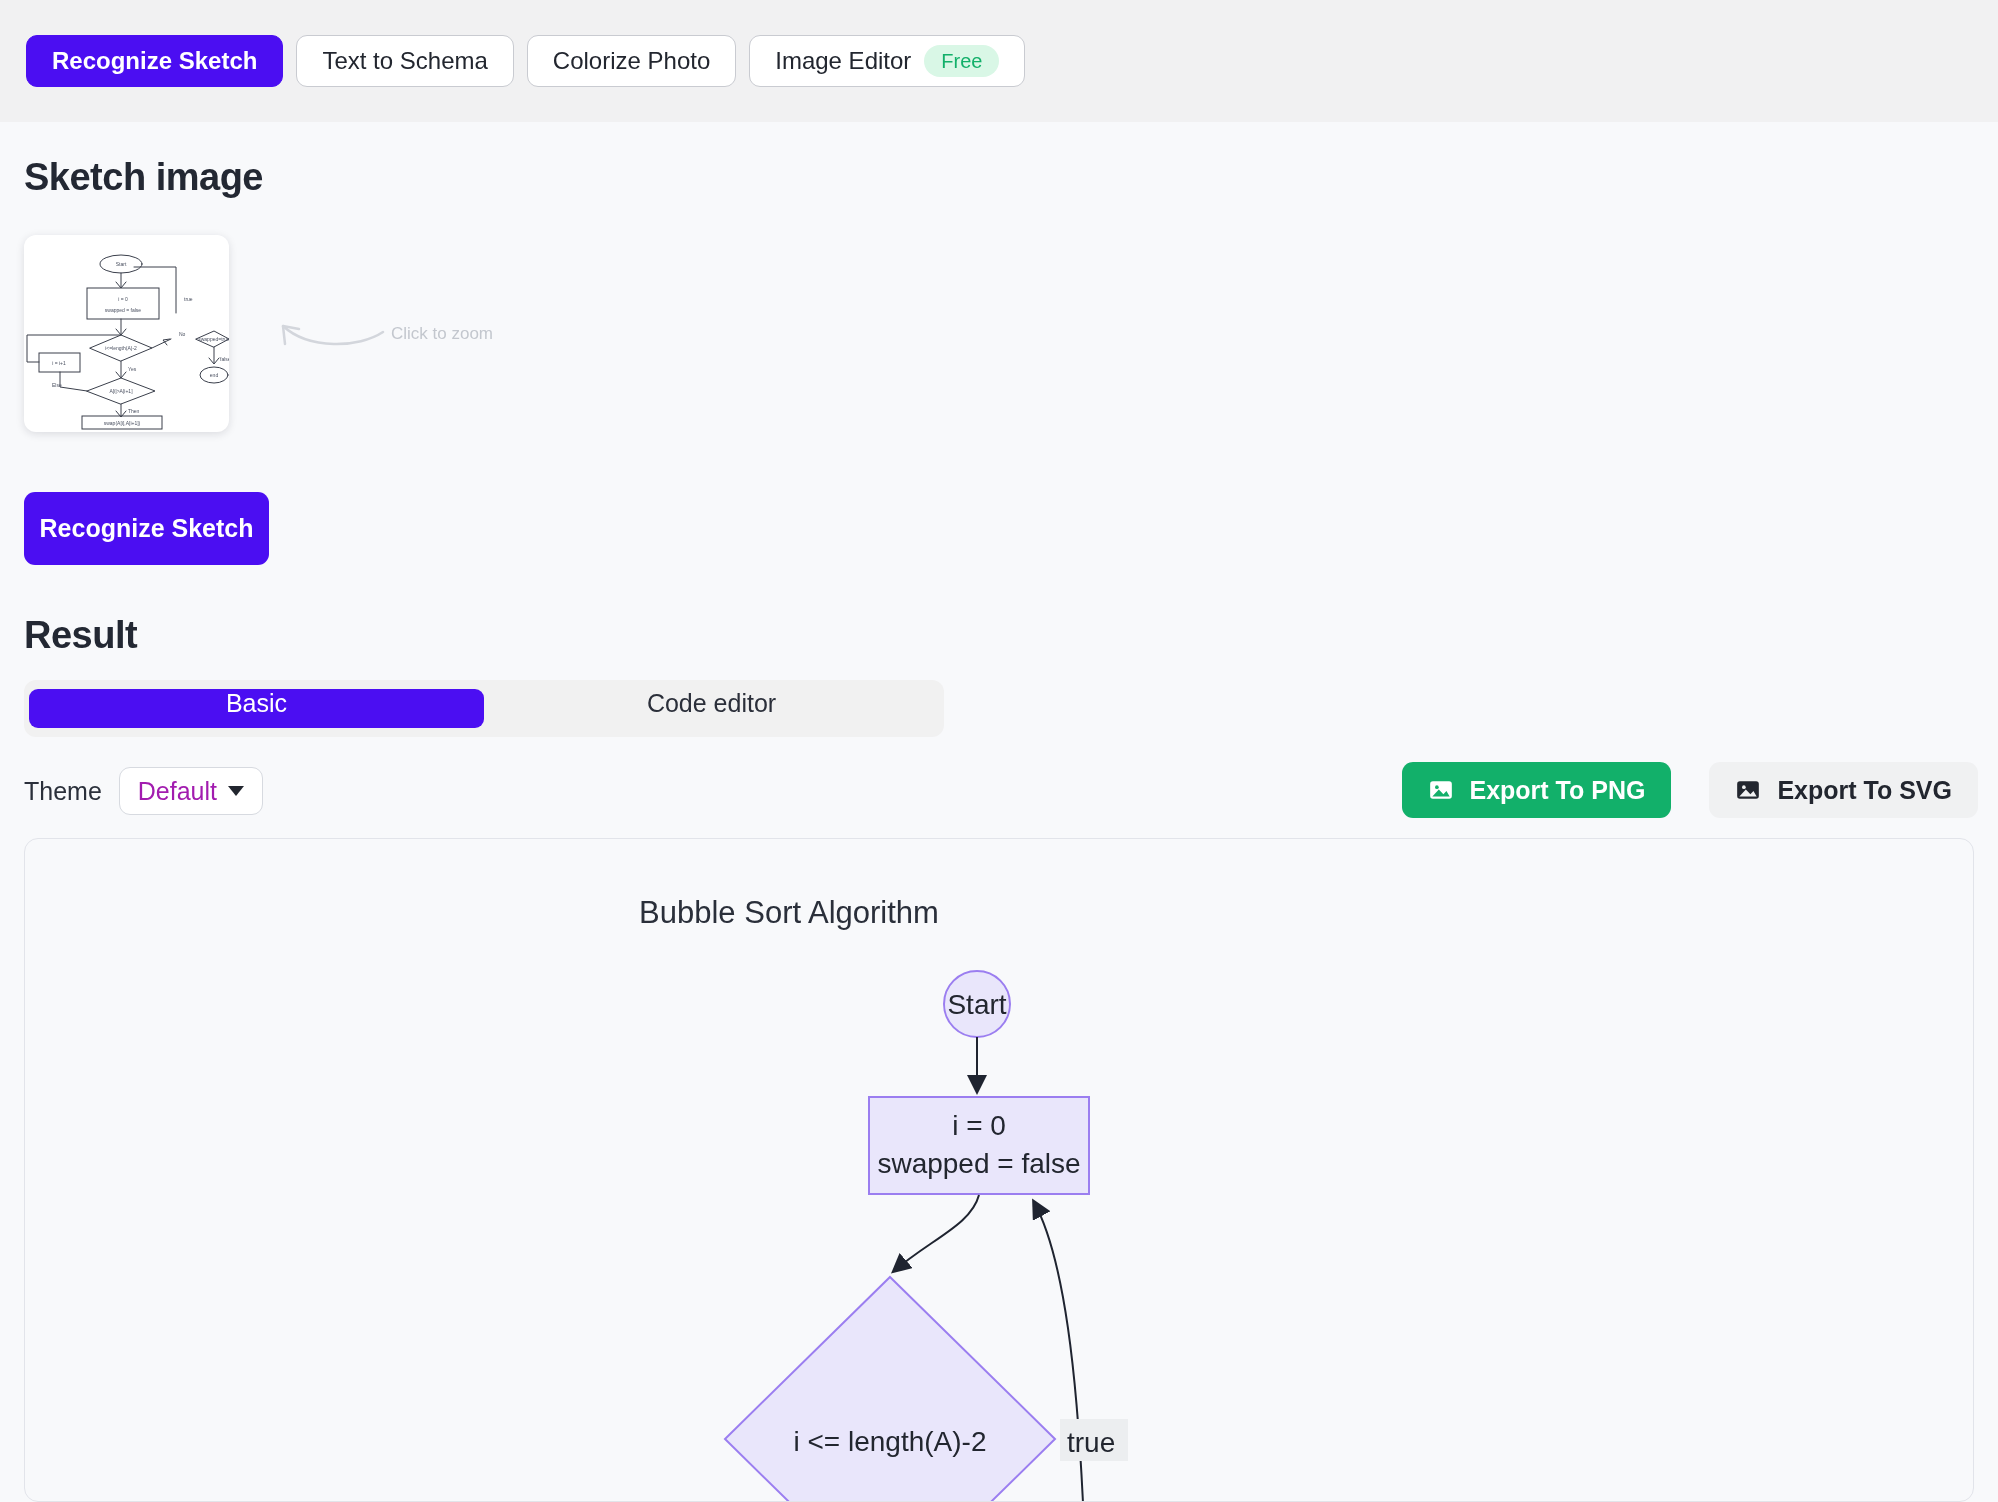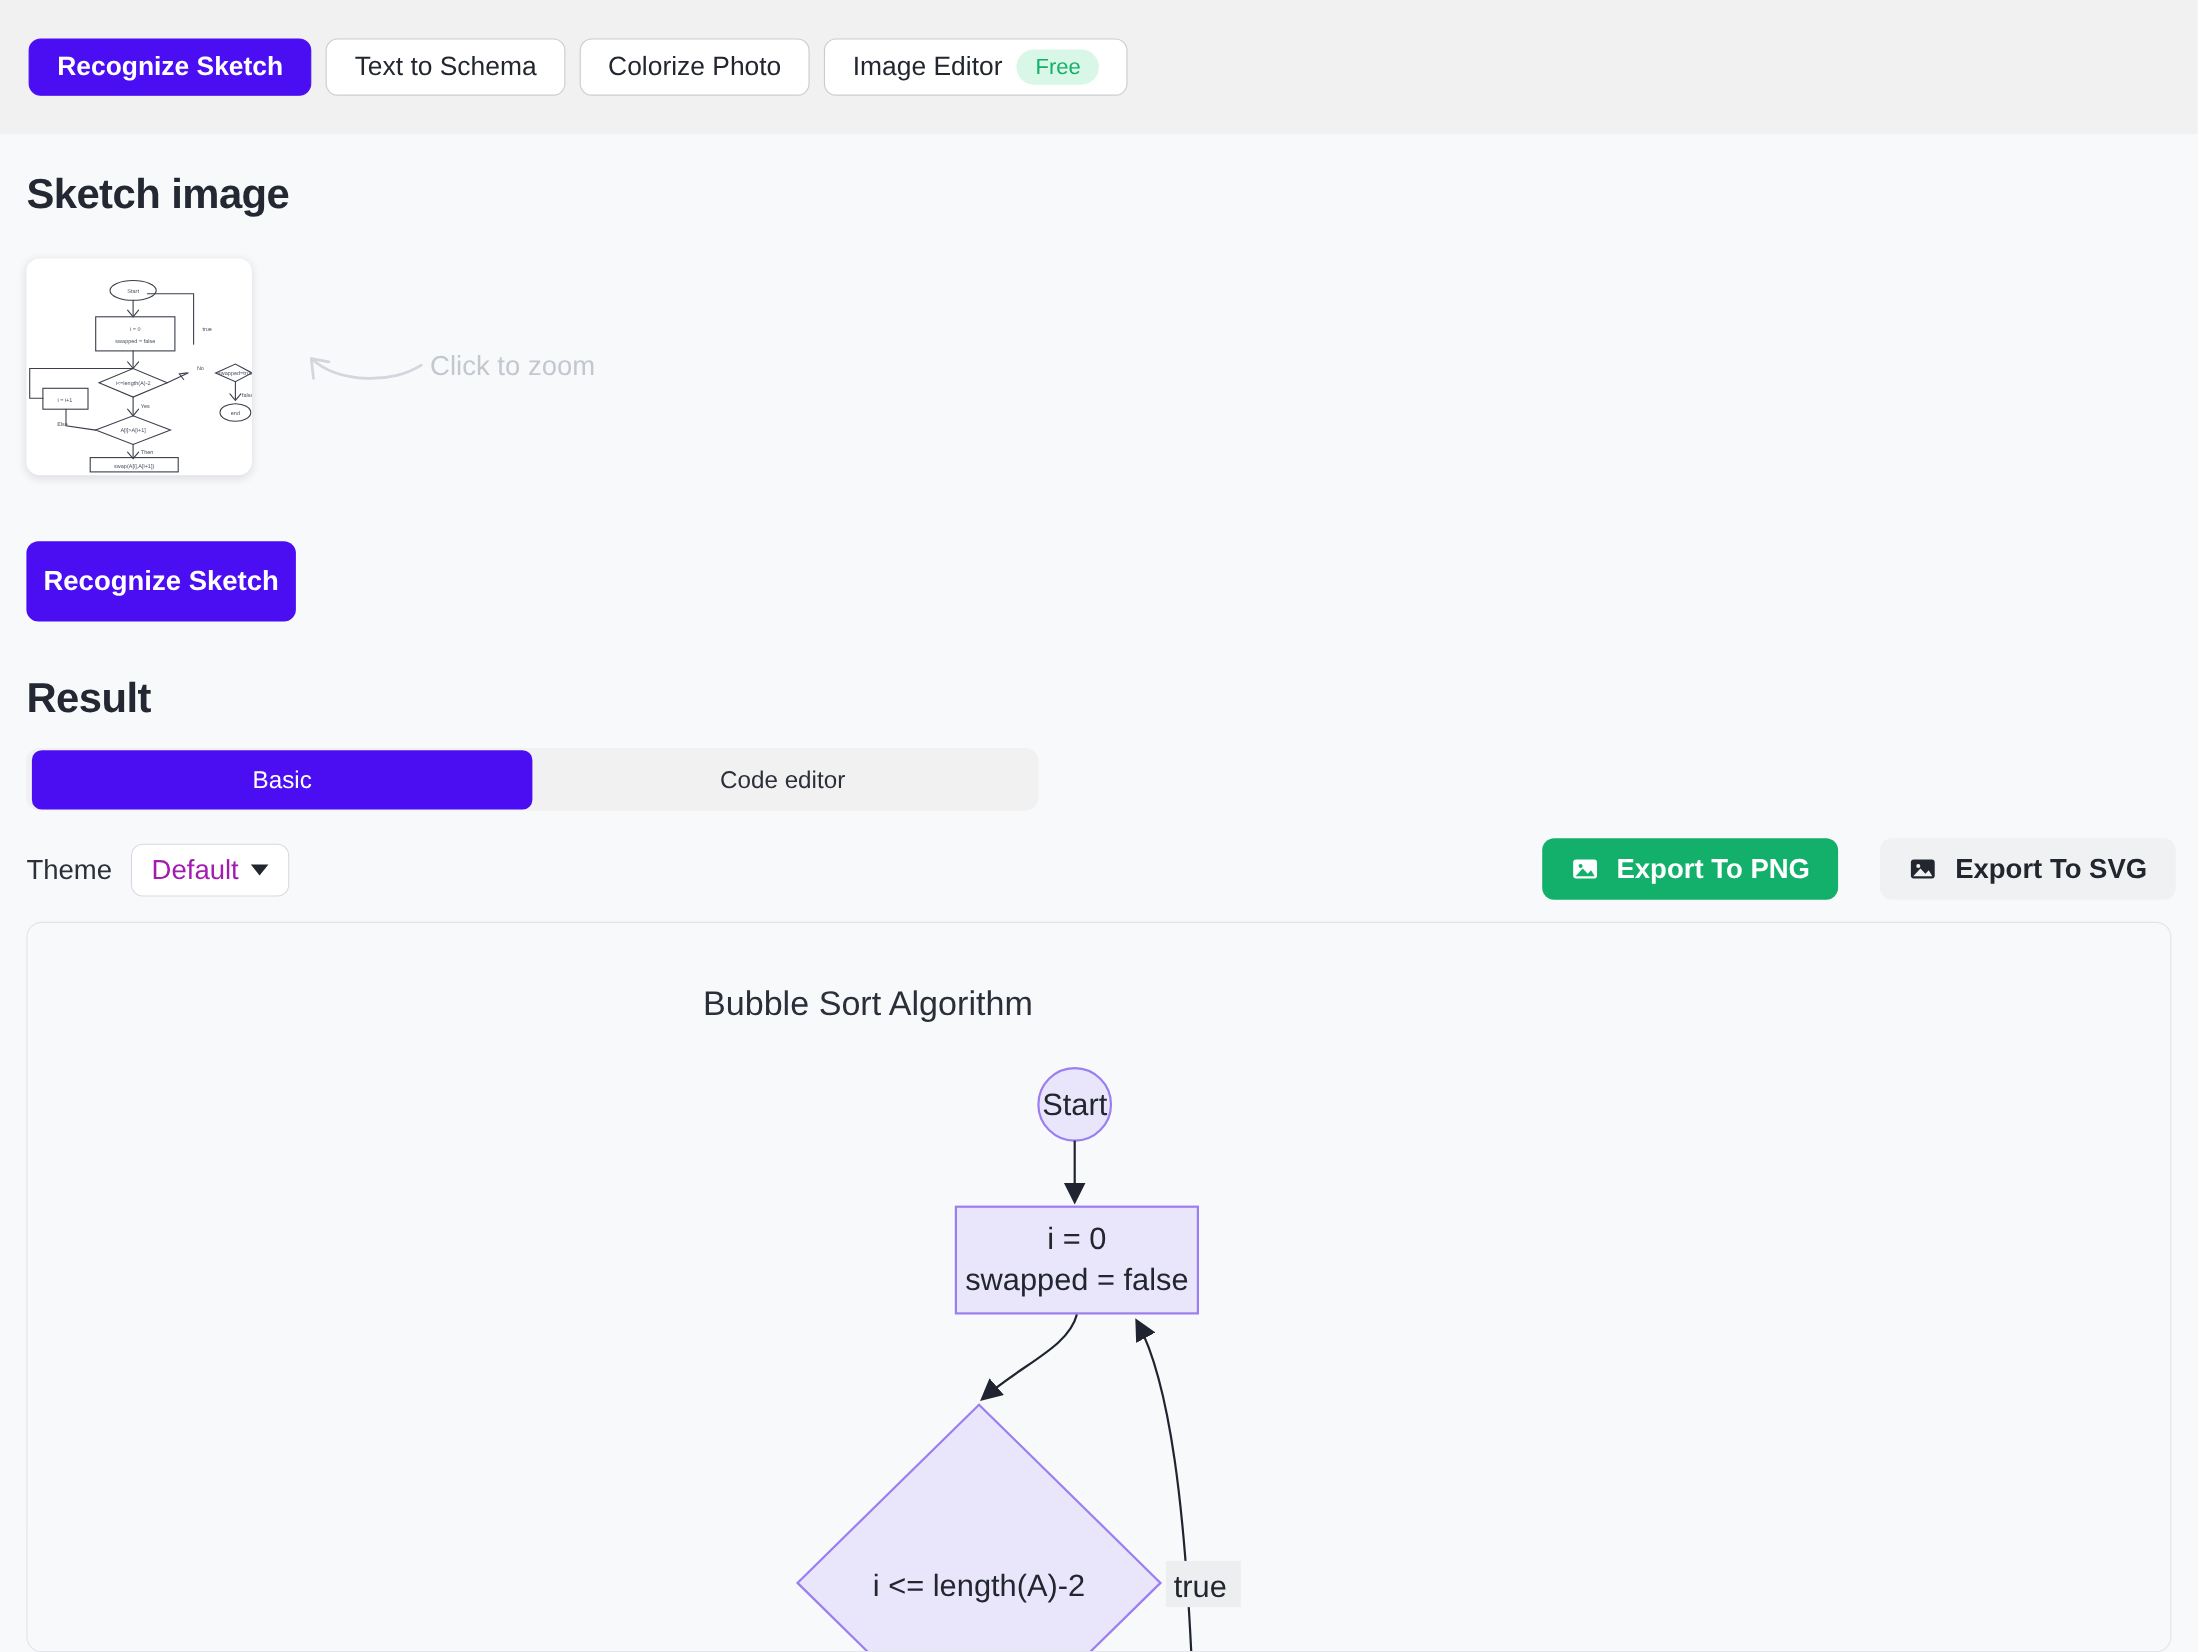--- a/index.html
+++ b/index.html
@@ -55,21 +55,21 @@
     background:#ffffff;
     border-radius:12px;
     box-shadow:0 2px 9px rgba(20,24,40,0.13);
     overflow:hidden;
     cursor:pointer;
     position:relative;
   }
   .thumb svg { display:block; width:100%; height:100%; }
   .zoom-hint {
     display:flex; align-items:center; gap:6px;
-    margin-left:44px; color:#c3c7ce; font-size:25px;
+    margin-left:44px; color:#c3c7ce; font-size:17px;
   }
 
   .primary-btn {
     position:absolute; left:24px; top:370px;
     width:245px; height:73px;
     background:#4b0ef2; color:#fff;
     border:none; border-radius:11px;
     font-size:25px; font-weight:bold;
     font-family:"Liberation Sans", sans-serif;
     cursor:pointer;
@@ -77,22 +77,22 @@
 
   #result-heading { position:absolute; left:24px; top:492px; }
 
   .tabs {
     position:absolute; left:24px; top:558px;
     width:920px; height:57px;
     background:#f1f1f1; border-radius:12px;
     display:flex; align-items:center; padding:5px;
   }
   .tab {
-    flex:1; height:54px; display:flex; align-items:center; justify-content:center;
-    font-size:22px; color:#2b2f3a; border-radius:9px; cursor:pointer;
+    flex:1; height:39px; display:flex; justify-content:center;
+    font-size:25px; color:#2b2f3a; border-radius:9px; cursor:pointer;
   }
   .tab.active { background:#4b0ef2; color:#ffffff; }
 
   .theme-row { position:absolute; left:24px; top:645px; display:flex; align-items:center; gap:17px; }
   .theme-label { font-size:25px; color:#2b303b; }
   .theme-select {
     height:48px; padding:0 18px;
     display:flex; align-items:center; gap:11px;
     background:#ffffff; border:1.4px solid #d7dae0; border-radius:11px;
     font-size:25px; color:#a21caf; cursor:pointer;

